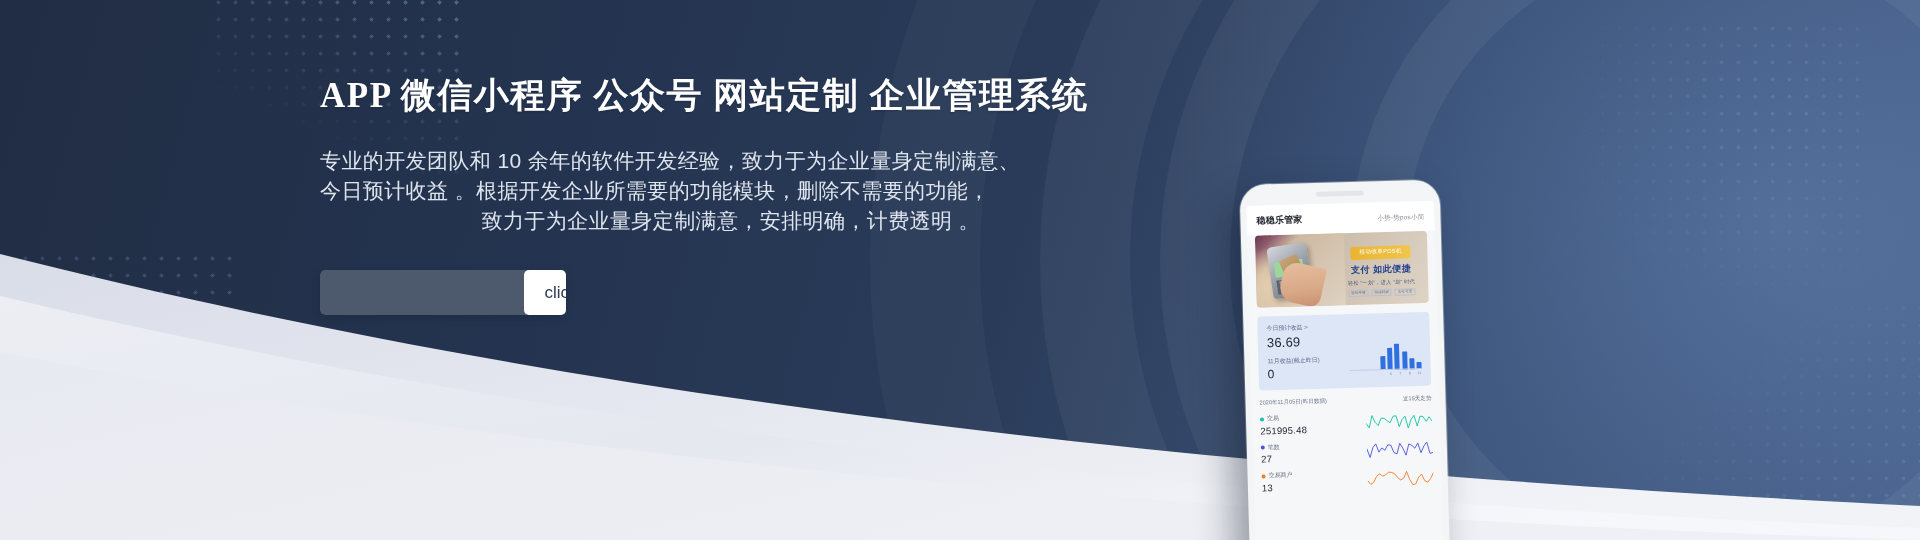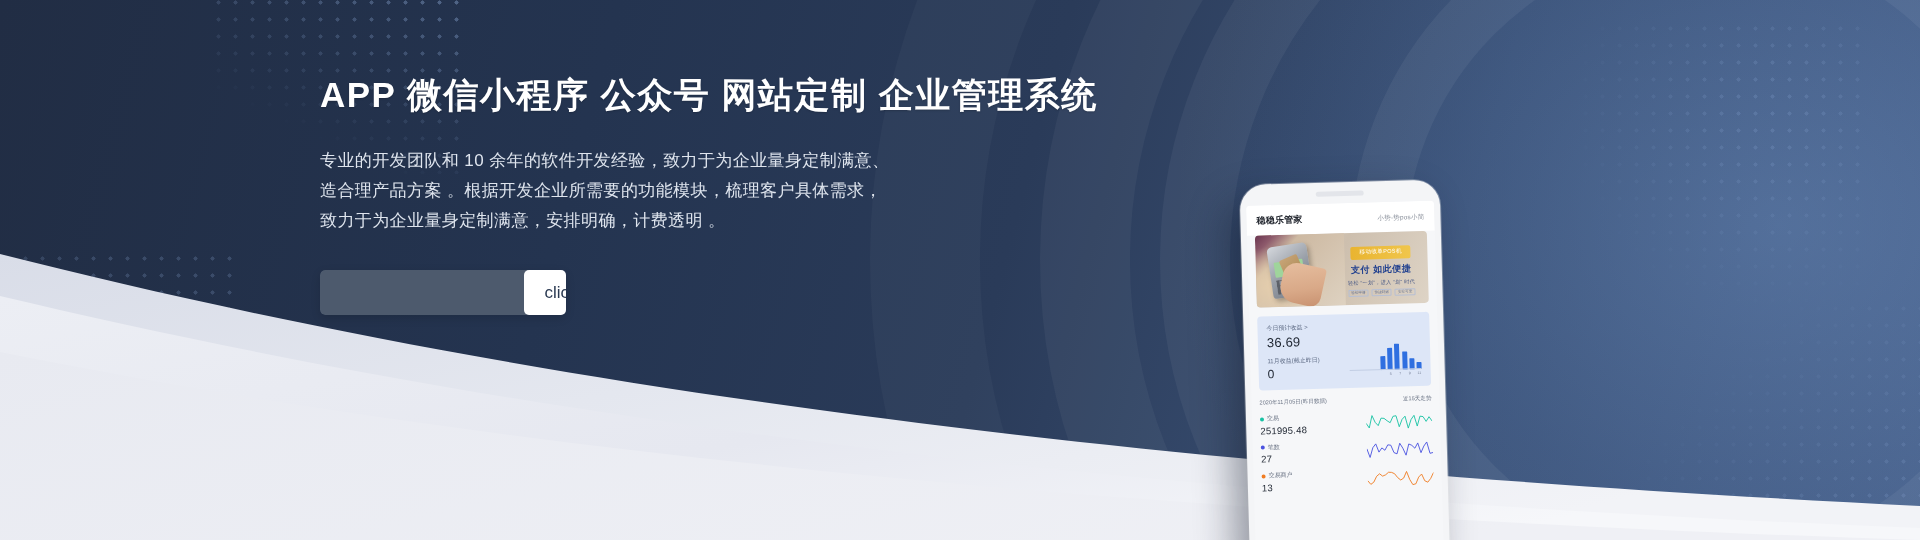--- a/index.html
+++ b/index.html
@@ -75,36 +75,37 @@
   .wave-svg { position: absolute; left: 0; bottom: 0; width: 1920px; height: 330px; }
 
   
   .content {
     position: absolute;
     left: 320px; top: 72px;
     width: 660px;
     z-index: 6;
   }
   .title {
-    font-family: Liberation Sans, sans-serif;
+    font-family: Liberation Serif, serif;
     font-weight: bold;
     font-size: 35px;
     letter-spacing: 1.5px;
     color: #ffffff;
     white-space: nowrap;
     margin-bottom: 27px;
     text-shadow: 0 1px 2px rgba(0,0,0,0.18);
   }
   .desc { margin-bottom: 34px; }
   .desc-line {
-    font-size: 17px;
+    font-size: 21px;
     line-height: 30px;
     color: #dfe5ee;
     letter-spacing: .4px;
     white-space: nowrap;
+    text-align: right;
   }
 
   .cta-row {
     display: flex;
     align-items: stretch;
     width: 246px;
     height: 45px;
     border-radius: 5px;
     overflow: hidden;
     box-shadow: 0 3px 10px rgba(0,0,0,0.14);
@@ -443,21 +444,21 @@
     </defs>
     <path d="M0,44 C 420,150 980,250 1920,296 L1920,330 L0,330 Z" fill="url(#wgA)"></path>
     <path d="M0,86 C 430,188 1000,282 1920,318 L1920,330 L0,330 Z" fill="url(#wgB)"></path>
     <path d="M0,142 C 470,236 1080,302 1920,330 L1920,330 L0,330 Z" fill="url(#wgC)"></path>
   </svg>
 
   <div class="content">
     <h1 class="title">APP 微信小程序 公众号 网站定制 企业管理系统</h1>
     <div class="desc" id="desc-lines">
         <div class="desc-line">专业的开发团队和 10 余年的软件开发经验，致力于为企业量身定制满意、</div>
-        <div class="desc-line">造合理产品方案 。根据开发企业所需要的功能模块，梳理客户具体需求，</div>
+        <div class="desc-line">今日预计收益 。根据开发企业所需要的功能模块，删除不需要的功能，</div>
         <div class="desc-line">致力于为企业量身定制满意，安排明确，计费透明 。</div>
       </div>
     <div class="cta-row">
       <input class="cta-input" type="text" placeholder="" style="">
       <button class="cta-button">click</button>
     </div>
   </div>
 </div>
 
 </body></html>

